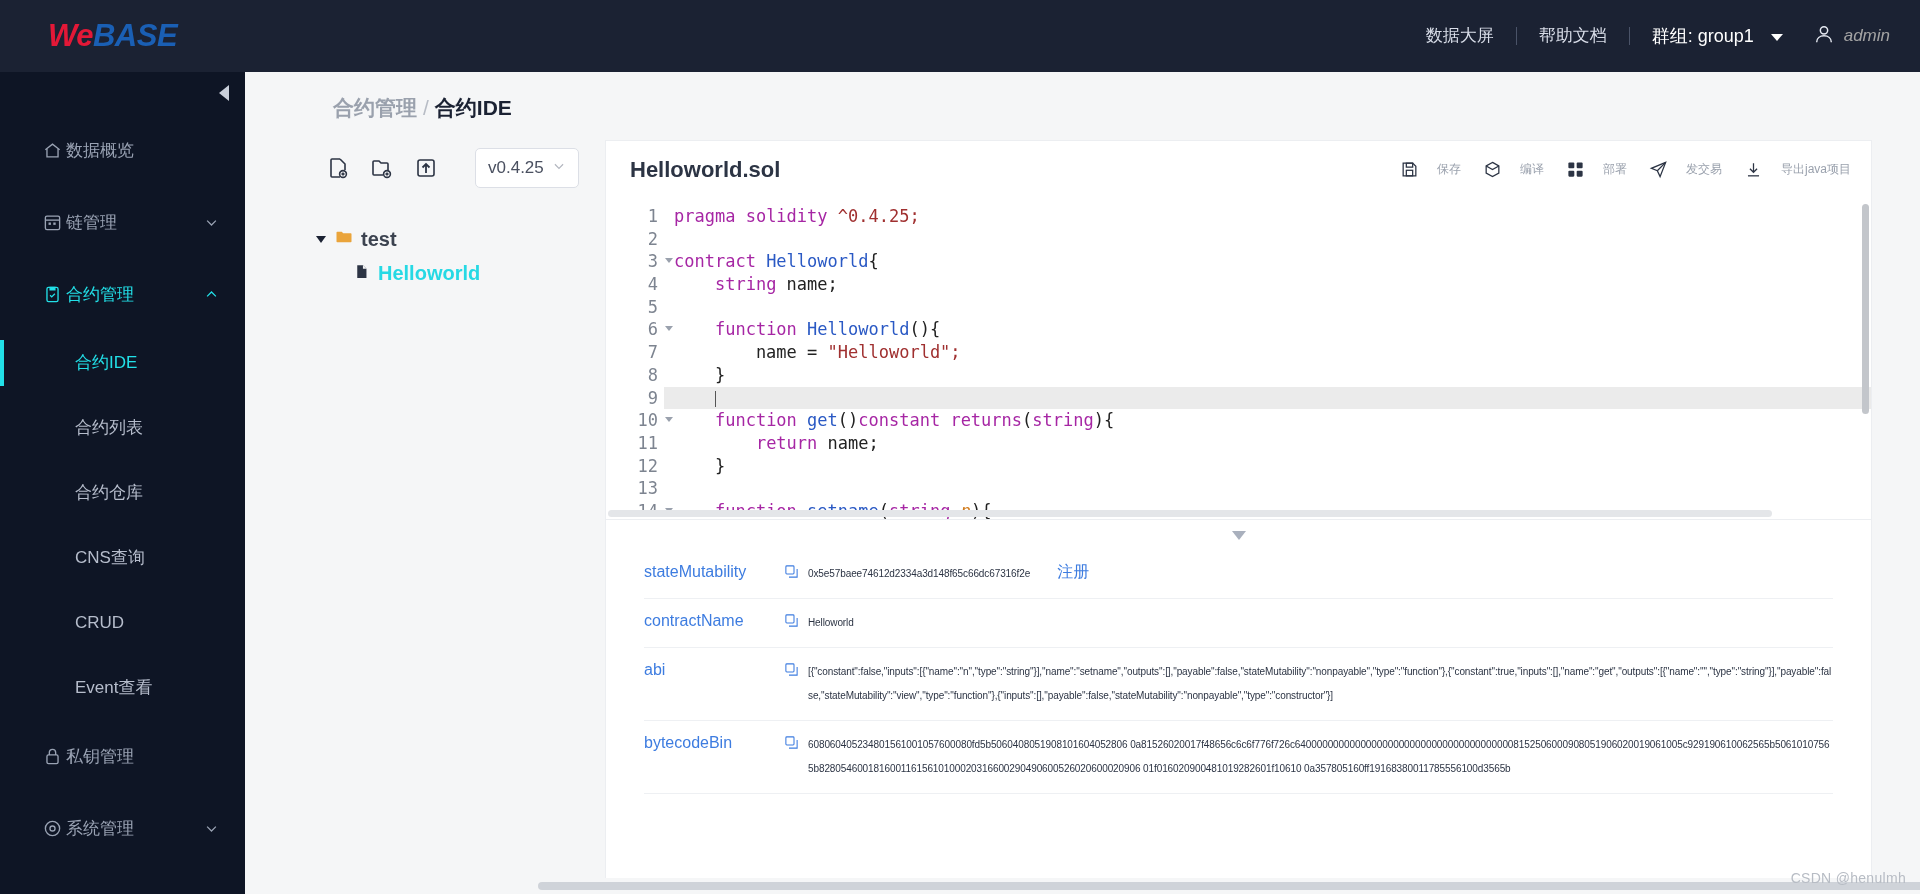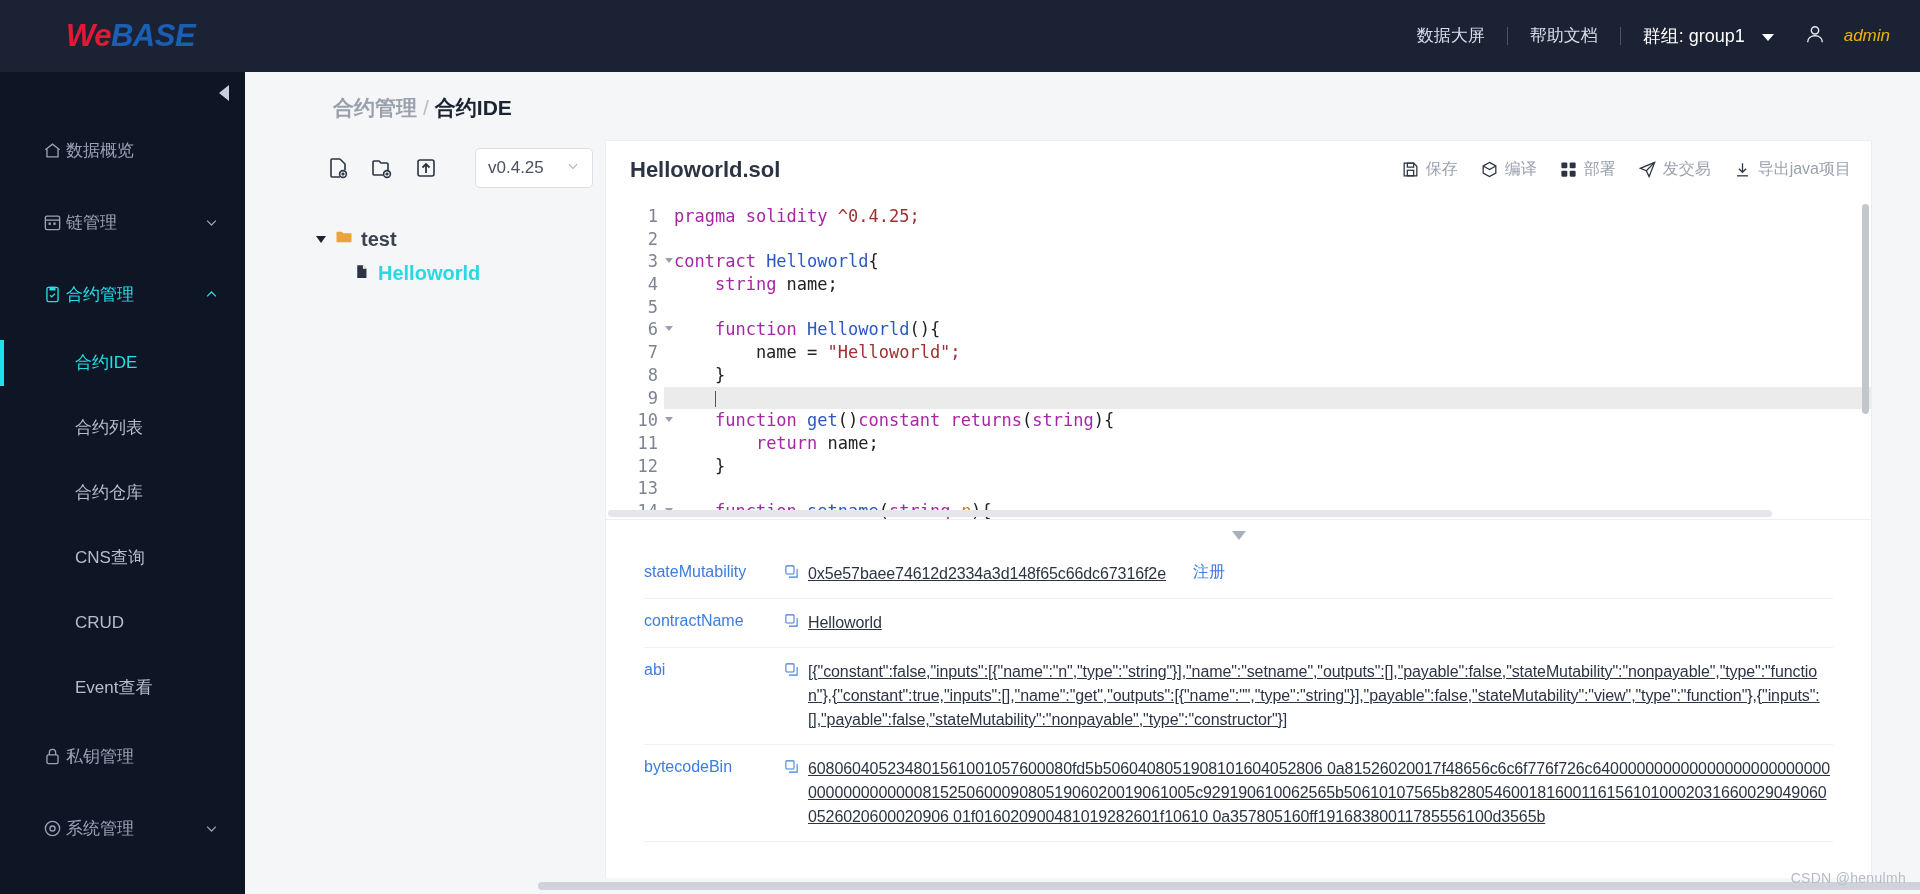--- a/index.html
+++ b/index.html
@@ -8,33 +8,33 @@
     font-family: "Liberation Sans", "DejaVu Sans", sans-serif;
     background: #f5f6f7; overflow: hidden;
   }
   #app { position: relative; width: 1920px; height: 894px; display: flex; flex-direction: column; }
 
   
   .topbar {
     height: 72px; background: #1b2233; display: flex; align-items: center;
     flex: 0 0 72px; position: relative; z-index: 5;
   }
-  .logo-wrap { width: 245px; display: flex; align-items: center; padding-left: 66px; }
+  .logo-wrap { width: 245px; display: flex; align-items: center; padding-left: 48px; }
   .logo { font-size: 31px; font-weight: bold; font-style: italic; letter-spacing: -0.5px; }
   .logo .we { color: #e31837; }
   .logo .base { color: #1a5fb4; }
   .top-right { margin-left: auto; display: flex; align-items: center; padding-right: 30px; gap: 0; }
   .top-link {
     color: #d8dde8; font-size: 17px; padding: 0 22px; cursor: pointer;
     white-space: nowrap; line-height: 20px;
   }
   .top-sep { width: 1px; height: 18px; background: #4a5368; }
   .top-group { color: #ffffff; font-size: 18px; padding: 0 10px 0 22px; display: flex; align-items: center; gap: 17px; cursor: pointer; white-space: nowrap; }
   .caret-dn { display:inline-block; width: 0; height: 0; border-left: 6px solid transparent; border-right: 6px solid transparent; border-top: 7px solid #ffffff; margin-top: 3px; }
-  .user-box { display: flex; align-items: center; gap: 18px; padding-left: 20px; color: #eab308; font-size: 17px; font-style: italic; cursor: pointer; }
+  .user-box { display: flex; align-items: center; gap: 9px; padding-left: 20px; color: #a3a3a3; font-size: 17px; font-style: italic; cursor: pointer; }
 
   
   .body-row { display: flex; flex: 1 1 auto; min-height: 0; }
 
   
   .sidebar {
     width: 245px; flex: 0 0 245px; background: #0e1525; position: relative;
     padding-top: 0; overflow: hidden;
   }
   .collapse-btn {
@@ -68,42 +68,42 @@
   .crumb .sep { color: #b7bcc5; font-weight: normal; padding: 0 6px; }
   .crumb .c2 { color: #1b2233; }
 
   .work { display: flex; flex: 1 1 auto; min-height: 0; padding: 0 0 0 0; }
 
   
   .filepanel { width: 320px; flex: 0 0 320px; display: flex; flex-direction: column; }
   .file-toolbar { display: flex; align-items: center; gap: 18px; padding: 8px 0 12px 40px; }
   .ftb-ic { cursor: pointer; width: 26px; height: 26px; display: flex; align-items: center; justify-content: center; }
   .ver-select {
-    margin-left: 18px; width: 118px; height: 40px; background: #ffffff; border: 1px solid #dcdfe6;
+    margin-left: 18px; width: 104px; height: 40px; background: #ffffff; border: 1px solid #dcdfe6;
     border-radius: 5px; display: flex; align-items: center; justify-content: space-between;
     padding: 0 12px; font-size: 17px; color: #4a5060; cursor: pointer;
   }
   .ver-select .vchev { color: #b2b6bf; }
   .tree { padding: 22px 0 0 30px; font-size: 20px; font-weight: bold; }
   .tree-row { display: flex; align-items: center; gap: 8px; height: 34px; cursor: pointer; }
   .tree-row.child { padding-left: 38px; }
   .tw { width: 12px; display: flex; align-items: center; justify-content: center; }
   .tri-dn { width: 0; height: 0; border-left: 5px solid transparent; border-right: 5px solid transparent; border-top: 7px solid #1b2233; }
   .tree-label { color: #3c4350; }
   .tree-label.cy { color: #26d9e4; }
 
   
   .editorpanel { flex: 1 1 auto; min-width: 0; display: flex; flex-direction: column; padding-right: 48px; }
   .ed-head {
     height: 58px; background: #ffffff; display: flex; align-items: center;
     padding: 0 20px 0 24px; border: 1px solid #eceef1; border-bottom: none;
   }
   .ed-title { font-size: 22px; font-weight: bold; color: #2c3444; }
   .ed-actions { margin-left: auto; display: flex; align-items: center; gap: 22px; }
-  .act { display: flex; align-items: center; gap: 6px; cursor: pointer; color: #9aa1ad; font-size: 16px; white-space: nowrap; }
+  .act { display: flex; align-items: center; gap: 18px; cursor: pointer; color: #9aa1ad; font-size: 12px; white-space: nowrap; }
   .act .ai { color: #2c3444; display: flex; align-items: center; }
 
   .ed-body { position: relative; background: #ffffff; border: 1px solid #eceef1; border-top: none; height: 322px; overflow: hidden; }
   .code-area { display: flex; font-family: "DejaVu Sans Mono", "Liberation Mono", monospace; font-size: 17px; line-height: 22.7px; }
   .gutter { flex: 0 0 58px; text-align: right; color: #7d8490; padding-top: 7px; user-select: none; }
   .gl { height: 22.7px; padding-right: 6px; position: relative; }
   .gl .fold { position: absolute; right: -9px; top: 8px; width: 0; height: 0; border-left: 4px solid transparent; border-right: 4px solid transparent; border-top: 5px solid #9aa1ad; }
   .codelines { flex: 1 1 auto; padding-top: 7px; color: #222; white-space: pre; }
   .cl { height: 22.7px; padding-left: 10px; }
   .cl.active { background: #ebebeb; }
@@ -117,21 +117,21 @@
 
   .divider-row { height: 30px; display: flex; align-items: center; justify-content: center; background: #ffffff; border-left: 1px solid #eceef1; border-right: 1px solid #eceef1; }
   .tri-sm { width: 0; height: 0; border-left: 7px solid transparent; border-right: 7px solid transparent; border-top: 9px solid #a9b0bd; cursor: pointer; }
 
   
   .resultpanel { flex: 1 1 auto; background: #ffffff; border: 1px solid #eceef1; border-top: none; overflow: hidden; position: relative; padding: 0 38px; }
   .res-row { display: flex; border-bottom: 1px solid #eef0f3; padding: 12px 0; align-items: flex-start; }
   .res-key { flex: 0 0 140px; color: #3d7ce0; font-size: 16px; padding-top: 1px; }
   .res-val { flex: 1 1 auto; display: flex; align-items: flex-start; gap: 9px; min-width: 0; }
   .copy-ic { flex: 0 0 auto; margin-top: 2px; cursor: pointer; }
-  .res-text { color: #2c3444; font-size: 16px; line-height: 24px; word-break: break-all; text-decoration: underline; }
+  .res-text { color: #2c3444; font-size: 10px; line-height: 24px; word-break: break-all; }
   .res-text.mono { font-family: "Liberation Sans", sans-serif; letter-spacing: -0.1px; }
   .reg-link { color: #3d7ce0; font-size: 16px; margin-left: 18px; cursor: pointer; white-space: nowrap; }
 
   .bottom-scroll { position: absolute; left: 245px; right: 0; bottom: 0; height: 16px; background: #f5f6f7; }
   .bottom-scroll .bar { position: absolute; left: 8px; top: 4px; height: 8px; width: 1560px; background: #cfd3d9; border-radius: 5px; }
   .watermark { position: absolute; right: 14px; bottom: 8px; color: #b7bcc4; font-size: 14px; letter-spacing: 0.3px; }
 </style>
 </head>
 <body>
 

